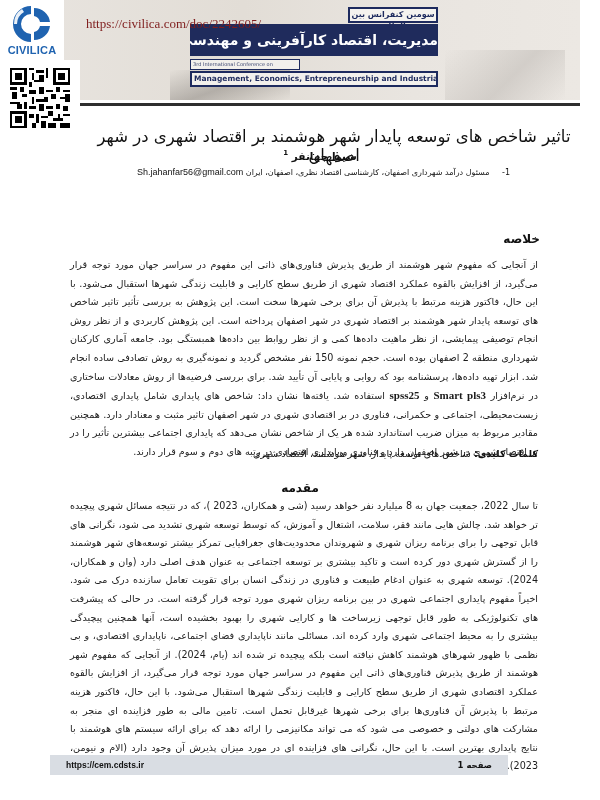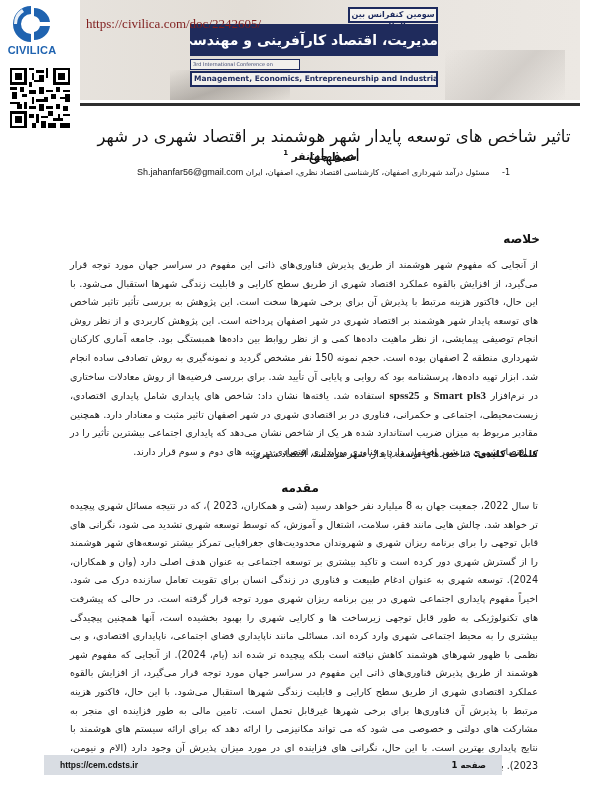--- a/index.html
+++ b/index.html
@@ -39,21 +39,21 @@
     position: absolute; left: 170px; top: 71px; width: 248px; height: 16px;
     background: #f2f0ec; border: 2px solid #1d2a5e;
     font-size: 7.5px; font-weight: bold; color: #1d2a5e; line-height: 12px; padding-left: 2px; white-space: nowrap; overflow: hidden;
   }
   .banner-rule {
     position: absolute; left: 80px; top: 103px; width: 500px; height: 3px; background: #2e2e2e;
   }
 
   
   .logo {
-    position: absolute; left: 0; top: 0; width: 80px; height: 62px; background: #ffffff;
+    position: absolute; left: 0; top: 0; width: 64px; height: 62px; background: #ffffff;
   }
   .logo-c {
     position: absolute; left: 8px; top: 4px; width: 46px; height: 40px;
   }
   .logo-text {
     position: absolute; left: 4px; top: 44px; width: 56px; text-align: center;
     font-family: "Liberation Sans", sans-serif; font-weight: bold; font-size: 11px; color: #1f63b0;
     letter-spacing: 0.2px;
   }
   .doc-url {
@@ -97,21 +97,21 @@
   }
   .para .en { font-family: "Liberation Serif", serif; font-size: 11px; font-weight: bold; }
   .keywords {
     position: absolute; left: 70px; top: 445px; width: 468px; direction: rtl; text-align: right;
     font-size: 9.6px; line-height: 18px;
   }
   .keywords b { font-weight: bold; }
 
   
   .footer {
-    position: absolute; left: 44px; top: 755px; width: 458px; height: 20px; background: #d9dde3;
+    position: absolute; left: 50px; top: 755px; width: 458px; height: 20px; background: #d9dde3;
     display: flex; justify-content: space-between; align-items: center; padding: 0 16px;
   }
   .footer-url { font-family: "Liberation Sans", sans-serif; font-size: 8.5px; font-weight: bold; color: #111; }
   .footer-page { font-size: 8.5px; font-weight: bold; direction: rtl; color: #111; }
 </style>
 </head>
 <body>
 
 <div class="banner">
   <div class="banner-deco"></div>

